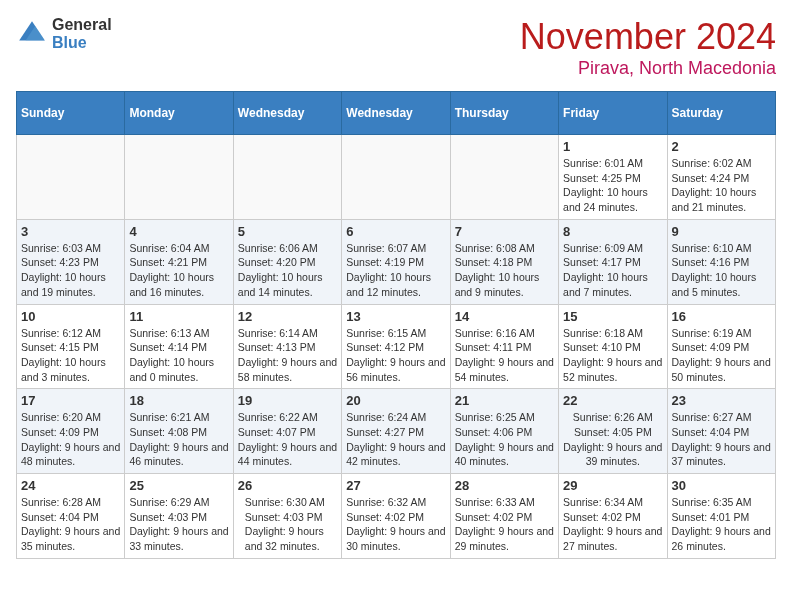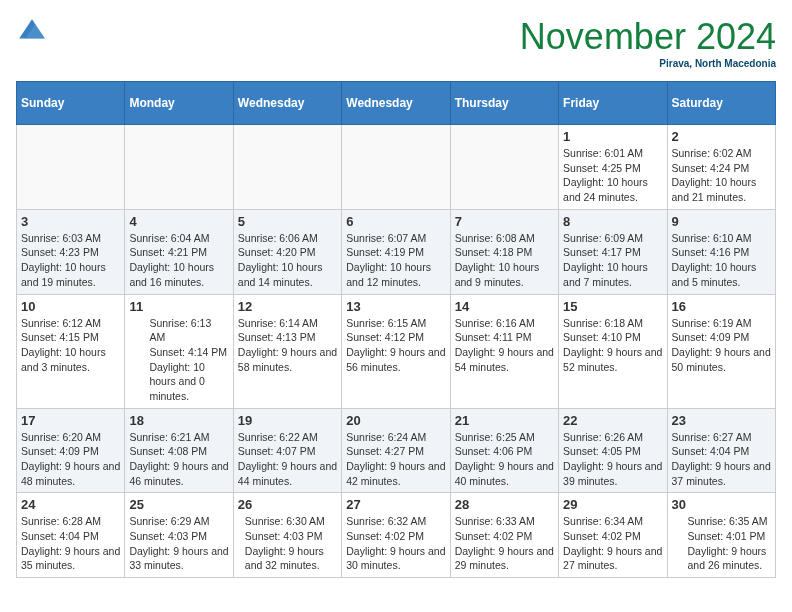--- a/index.html
+++ b/index.html
@@ -38,27 +38,26 @@
     }
     .logo-icon {
       width: 32px;
       height: 32px;
     }
     .title-area {
       text-align: right;
     }
     .month-title {
       font-size: 36px;
-      color: #15803d;
+      color: #b91c1c;
       font-weight: normal;
     }
     .location {
-      font-size: 10px;
-      color: #0c4a6e;
-      font-weight: bold;
+      font-size: 18px;
+      color: #be185d;
     }
     .calendar {
       width: 100%;
       border-collapse: collapse;
       font-size: 11px;
     }
     .calendar th {
       background: #3a7fc1;
       color: #fff;
       padding: 14px 4px;
@@ -96,20 +95,24 @@
   </style>
 </head>
 <body>
 
 <div class="header">
   <div class="logo">
     <svg class="logo-icon" viewBox="0 0 40 40" xmlns="http://www.w3.org/2000/svg">
       <polygon points="20,4 36,28 4,28" fill="#3a7fc1"></polygon>
       <polygon points="24,10 36,28 12,28" fill="#5a9fd4" opacity="0.5"></polygon>
     </svg>
+    <div class="logo-text">
+      <span class="logo-general">General</span>
+      <span class="logo-blue">Blue</span>
+    </div>
   </div>
   <div class="title-area">
     <div class="month-title">November 2024</div>
     <div class="location">Pirava, North Macedonia</div>
   </div>
 </div>
 
 <table class="calendar">
   <thead>
     <tr>
@@ -188,21 +191,21 @@
       </tr>
       <tr>
         <td>
           <span class="day-number">10</span>
           <div class="day-info" style="white-space: pre-line;">Sunrise: 6:12 AM
 Sunset: 4:15 PM
 Daylight: 10 hours and 3 minutes.</div>
         </td>
         <td>
           <span class="day-number">11</span>
-          <div class="day-info" style="white-space: pre-line; margin-left: 20px;">Sunrise: 6:13 AM
+          <div class="day-info" style="white-space: pre-line;">Sunrise: 6:13 AM
 Sunset: 4:14 PM
 Daylight: 10 hours and 0 minutes.</div>
         </td>
         <td>
           <span class="day-number">12</span>
           <div class="day-info" style="white-space: pre-line;">Sunrise: 6:14 AM
 Sunset: 4:13 PM
 Daylight: 9 hours and 58 minutes.</div>
         </td>
         <td>
@@ -256,21 +259,21 @@
 Daylight: 9 hours and 42 minutes.</div>
         </td>
         <td>
           <span class="day-number">21</span>
           <div class="day-info" style="white-space: pre-line;">Sunrise: 6:25 AM
 Sunset: 4:06 PM
 Daylight: 9 hours and 40 minutes.</div>
         </td>
         <td>
           <span class="day-number">22</span>
-          <div class="day-info" style="white-space: pre-line;">Sunrise: 6:26 AM
+          <div class="day-info" style="white-space: pre-line; text-align: center;">Sunrise: 6:26 AM
 Sunset: 4:05 PM
 Daylight: 9 hours and 39 minutes.</div>
         </td>
         <td>
           <span class="day-number">23</span>
           <div class="day-info" style="white-space: pre-line;">Sunrise: 6:27 AM
 Sunset: 4:04 PM
 Daylight: 9 hours and 37 minutes.</div>
         </td>
       </tr>
@@ -306,19 +309,19 @@
 Daylight: 9 hours and 29 minutes.</div>
         </td>
         <td>
           <span class="day-number">29</span>
           <div class="day-info" style="white-space: pre-line;">Sunrise: 6:34 AM
 Sunset: 4:02 PM
 Daylight: 9 hours and 27 minutes.</div>
         </td>
         <td>
           <span class="day-number">30</span>
-          <div class="day-info" style="white-space: pre-line; margin-left: 16px;">Sunrise: 6:35 AM
+          <div class="day-info" style="white-space: pre-line;">Sunrise: 6:35 AM
 Sunset: 4:01 PM
 Daylight: 9 hours and 26 minutes.</div>
         </td>
       </tr>
     </tbody>
 </table>
 
 </body></html>

